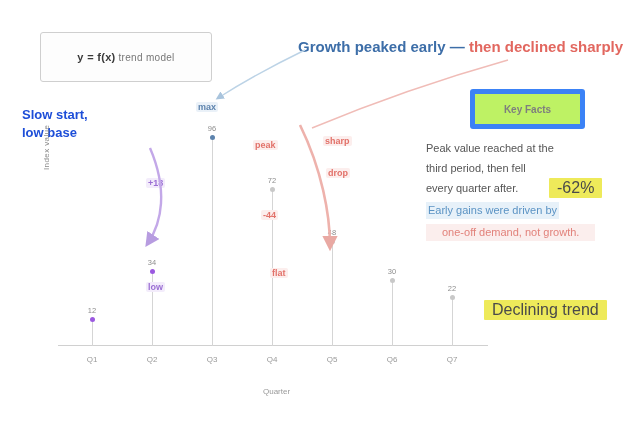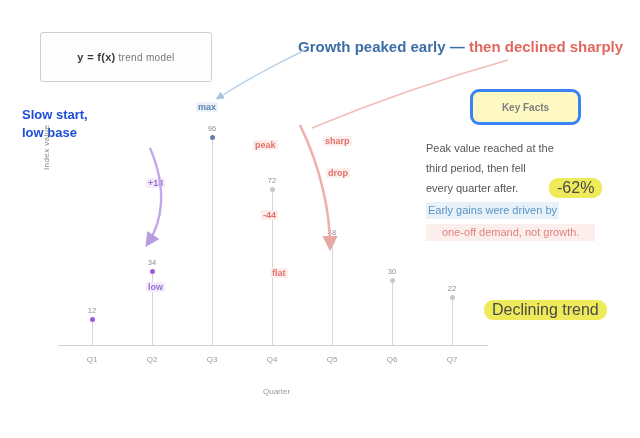--- a/index.html
+++ b/index.html
@@ -27,29 +27,29 @@
   .title{
     position:absolute;left:298px;top:38px;width:330px;
     font-size:15px;font-weight:700;white-space:nowrap;
   }
   .title .t-blue{color:#3d6ea8;}
   .title .t-red{color:#e2675f;}
 
   
   .side-box{
     position:absolute;left:470px;top:89px;width:105px;height:30px;
-    border:3px solid #3b82f6;border-radius:9px;background:#fef9c3;
+    border:5px solid #3b82f6;border-radius:3px;background:#bef264;
     display:flex;align-items:center;justify-content:center;
     font-size:10px;font-weight:700;color:#7e7e7e;
   }
   .side-text{position:absolute;left:418px;top:140px;width:216px;}
   .side-text .line{font-size:11px;line-height:1.55;color:#555;margin-bottom:3px;white-space:nowrap;margin-left:8px;}
   .side-text .line.blue{color:#5b93c4;background:#e7f1f9;display:inline-block;padding:0 2px;}
   .side-text .line.red{color:#e2827b;background:#fbeeed;display:inline-block;padding:0 16px;}
-  .hl{background:#eeea5a;border-radius:9px;padding:1px 8px;display:inline-block;color:#4a4a4a;}
+  .hl{background:#eeea5a;border-radius:1px;padding:1px 8px;display:inline-block;color:#4a4a4a;}
 
   
   .chart{position:absolute;left:58px;top:100px;width:430px;height:300px;}
   .axis-x{position:absolute;left:0;bottom:54px;width:430px;height:1px;background:#d0d0d0;}
   .ylabel{
     position:absolute;left:-16px;top:70px;
     transform:rotate(-90deg);transform-origin:left top;
     font-size:8px;color:#8a8a8a;letter-spacing:.4px;white-space:nowrap;
   }
   .xlabel{

